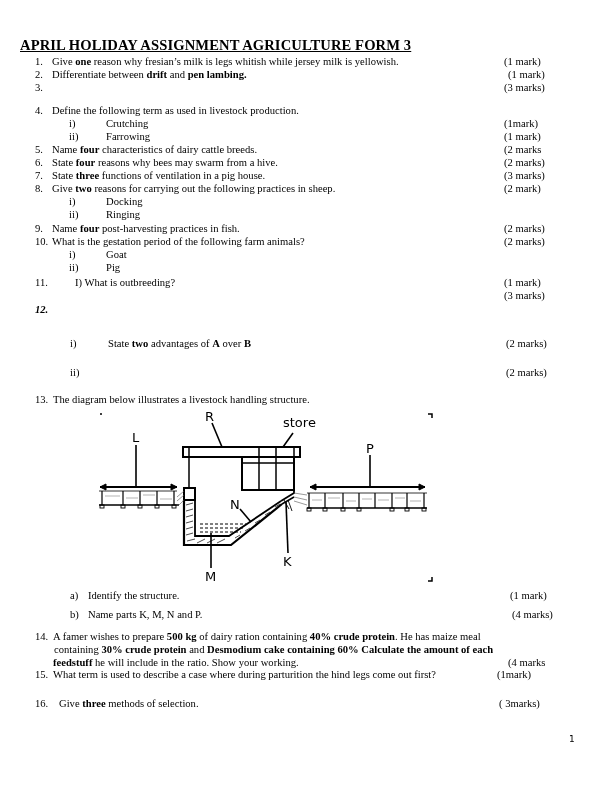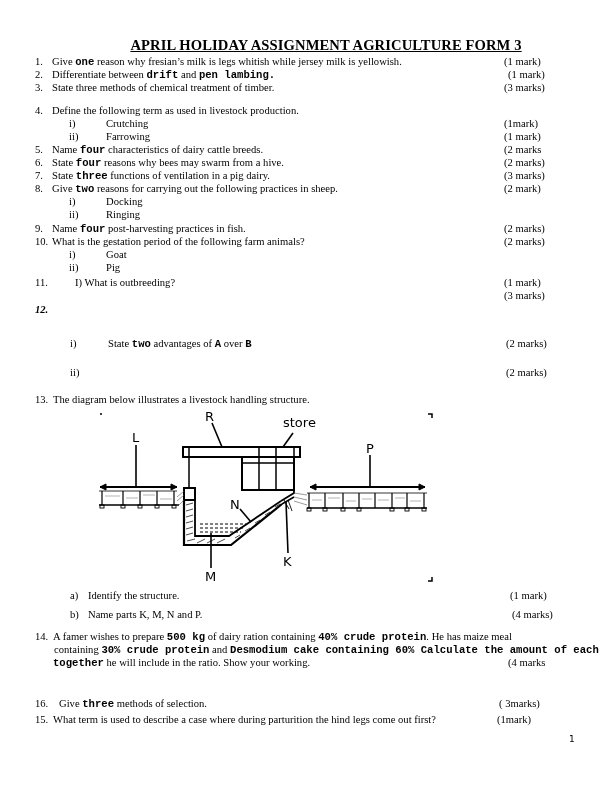--- a/index.html
+++ b/index.html
@@ -1,25 +1,25 @@
 <!DOCTYPE html>
 <html><head>
 <meta charset="utf-8">
 <style>
   html,body{margin:0;padding:0;background:#fff;}
   body{width:612px;height:792px;position:relative;overflow:hidden;
        font-family:"Liberation Serif","DejaVu Serif",serif;color:#000;font-size:10.6px;}
-  .title{position:absolute;left:0;width:612px;top:37px;text-align:center;
+  .title{position:absolute;left:0;width:612px;top:37px;
          font-weight:bold;font-size:14.6px;text-decoration:underline;letter-spacing:0.1px;}
   .title span{position:relative;left:20px;}
   .line{position:absolute;left:0;width:612px;height:13px;white-space:nowrap;line-height:13px;}
   .num{position:absolute;}
   .txt{position:absolute;}
   .mark{position:absolute;}
-  b{font-weight:bold;font-family:Liberation Mono, monospace;}
+  b{font-weight:bold;}
   .diagram{position:absolute;left:95px;top:405px;width:345px;height:185px;}
   .pageno{position:absolute;left:569px;top:734px;font-family:"DejaVu Sans",sans-serif;font-size:9px;}
 </style>
 </head>
 <body>
 
 <div class="title"><span>APRIL HOLIDAY ASSIGNMENT AGRICULTURE FORM 3</span></div>
 
 <div class="line" style="top:55px">
   <span class="num" style="left:35px">1.</span>
@@ -28,21 +28,20 @@
 </div>
 
 <div class="line" style="top:68px">
   <span class="num" style="left:35px">2.</span>
   <span class="txt" style="left:52px"><span>Differentiate between </span><b>drift</b><span> and </span><b>pen lambing.</b></span>
   <span class="mark" style="left:508px">(1 mark)</span>
 </div>
 
 <div class="line" style="top:81px">
   <span class="num" style="left:35px">3.</span>
-  <span class="txt" style="left:52px">State three methods of chemical treatment of timber.</span>
   <span class="mark" style="left:504px">(3 marks)</span>
 </div>
 
 <div class="line" style="top:104px">
   <span class="num" style="left:35px">4.</span>
   <span class="txt" style="left:52px">Define the following term as used in livestock production.</span>
 </div>
 <div class="line" style="top:117px">
   <span class="num" style="left:69px">i)</span>
   <span class="txt" style="left:106px">Crutching</span>
@@ -61,21 +60,21 @@
 </div>
 
 <div class="line" style="top:156px">
   <span class="num" style="left:35px">6.</span>
   <span class="txt" style="left:52px"><span>State </span><b>four</b><span> reasons why bees may swarm from a hive.</span></span>
   <span class="mark" style="left:504px">(2 marks)</span>
 </div>
 
 <div class="line" style="top:169px">
   <span class="num" style="left:35px">7.</span>
-  <span class="txt" style="left:52px"><span>State </span><b>three</b><span> functions of ventilation in a pig dairy.</span></span>
+  <span class="txt" style="left:52px"><span>State </span><b>three</b><span> functions of ventilation in a pig house.</span></span>
   <span class="mark" style="left:504px">(3 marks)</span>
 </div>
 
 <div class="line" style="top:182px">
   <span class="num" style="left:35px">8.</span>
   <span class="txt" style="left:52px"><span>Give </span><b>two</b><span> reasons for carrying out the following practices in sheep.</span></span>
   <span class="mark" style="left:504px">(2 mark)</span>
 </div>
 <div class="line" style="top:195px">
   <span class="num" style="left:69px">i)</span>
@@ -235,25 +234,25 @@
 </div>
 
 <div class="line" style="top:630px">
   <span class="num" style="left:35px">14.</span>
   <span class="txt" style="left:53px"><span>A famer wishes to prepare </span><b>500 kg</b><span> of dairy ration containing </span><b>40% crude protein</b><span>. He has maize meal</span></span>
 </div>
 <div class="line" style="top:643px">
   <span class="txt" style="left:54px"><span>containing </span><b>30% crude protein</b><span> and </span><b>Desmodium cake containing 60% Calculate the amount of each</b></span>
 </div>
 <div class="line" style="top:656px">
-  <span class="txt" style="left:53px"><b>together</b><span> he will include in the ratio. Show your working.</span></span>
+  <span class="txt" style="left:53px"><b>feedstuff</b><span> he will include in the ratio. Show your working.</span></span>
   <span class="mark" style="left:508px">(4 marks</span>
 </div>
 
-<div class="line" style="top:713px">
+<div class="line" style="top:668px">
   <span class="num" style="left:35px">15.</span>
   <span class="txt" style="left:53px">What term is used to describe a case where during parturition the hind legs come out first?</span>
   <span class="mark" style="left:497px">(1mark)</span>
 </div>
 
 <div class="line" style="top:697px">
   <span class="num" style="left:35px">16.</span>
   <span class="txt" style="left:59px"><span>Give </span><b>three</b><span> methods of selection.</span></span>
   <span class="mark" style="left:499px">( 3marks)</span>
 </div>

